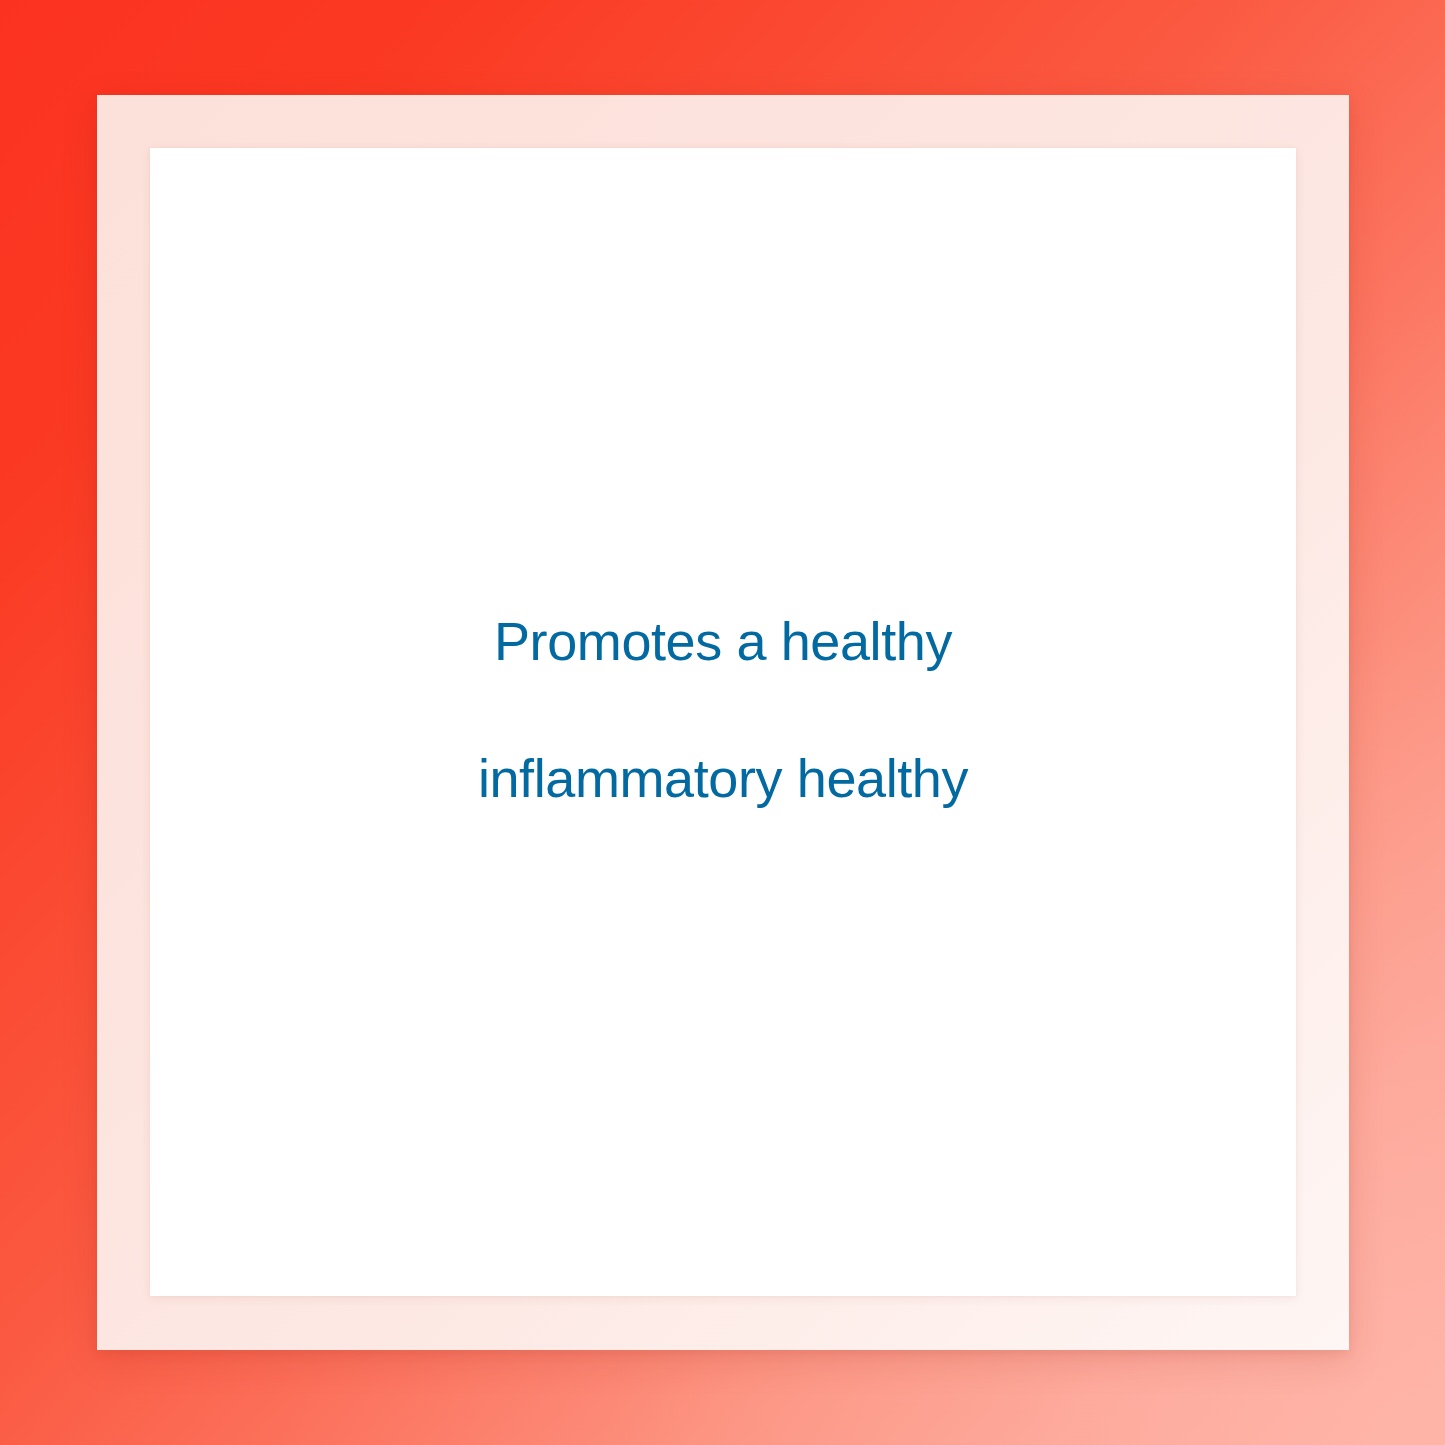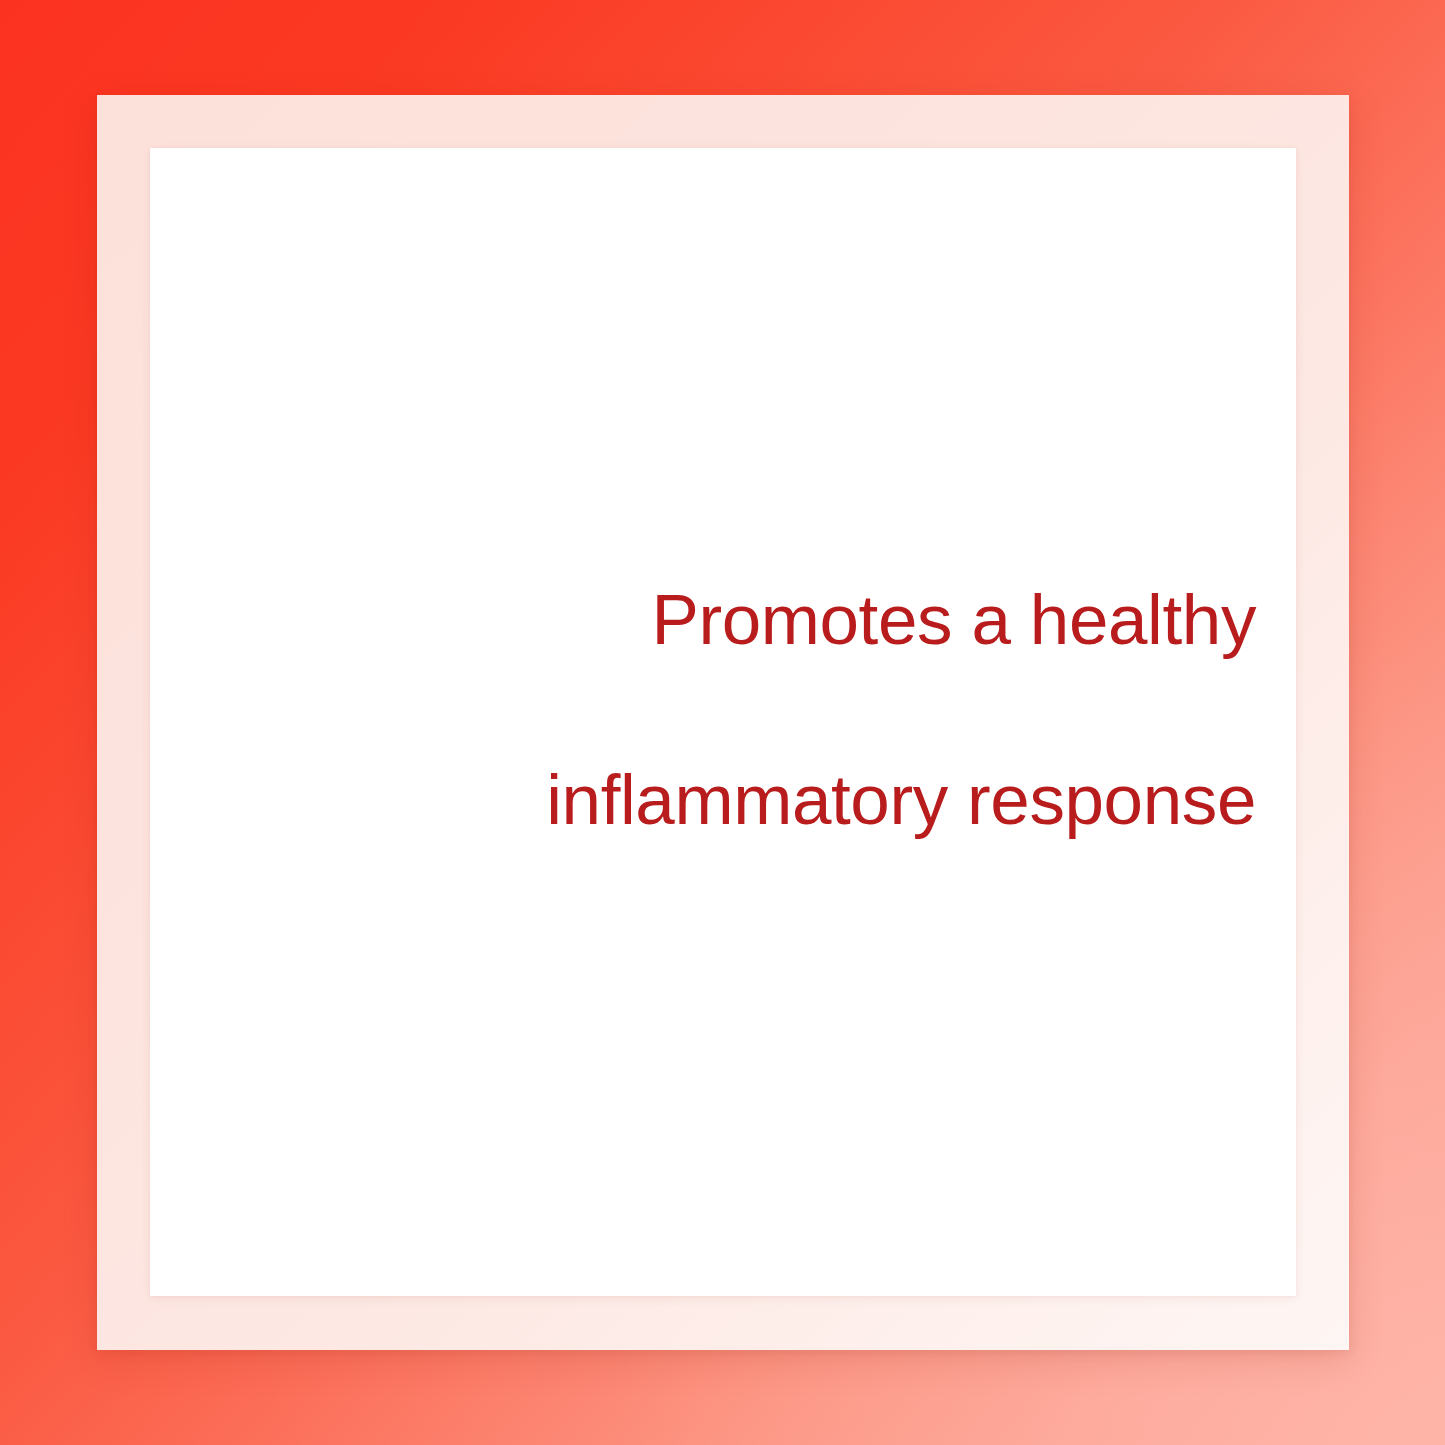--- a/index.html
+++ b/index.html
@@ -77,41 +77,41 @@
        0 0 2px rgba(160, 70, 55, 0.06);
     display: flex;
     align-items: center;
     justify-content: center;
   }
 
   
   .headline {
     width: 100%;
     padding: 0 40px;
-    text-align: right;
-    color: #b91c1c;
+    text-align: center;
+    color: #0369a1;
     font-family: "Liberation Sans", sans-serif;
-    font-size: 71px;
+    font-size: 54px;
     font-weight: 400;
     line-height: 1.27;
     letter-spacing: -0.4px;
     white-space: pre-line;
     transform: translateY(-12px);
   }
   .headline-line { display: block; }
 </style>
 </head>
 <body>
 
 <div id="promo-canvas">
 
   <div class="framed-card">
 
     <div class="card-inner">
 
       <div class="headline">
         <span class="headline-line">Promotes a healthy</span>
-        <span class="headline-line">inflammatory response</span>
+        <span class="headline-line">inflammatory healthy</span>
       </div>
 
     </div>
   </div>
 </div>
 
 </body></html>

